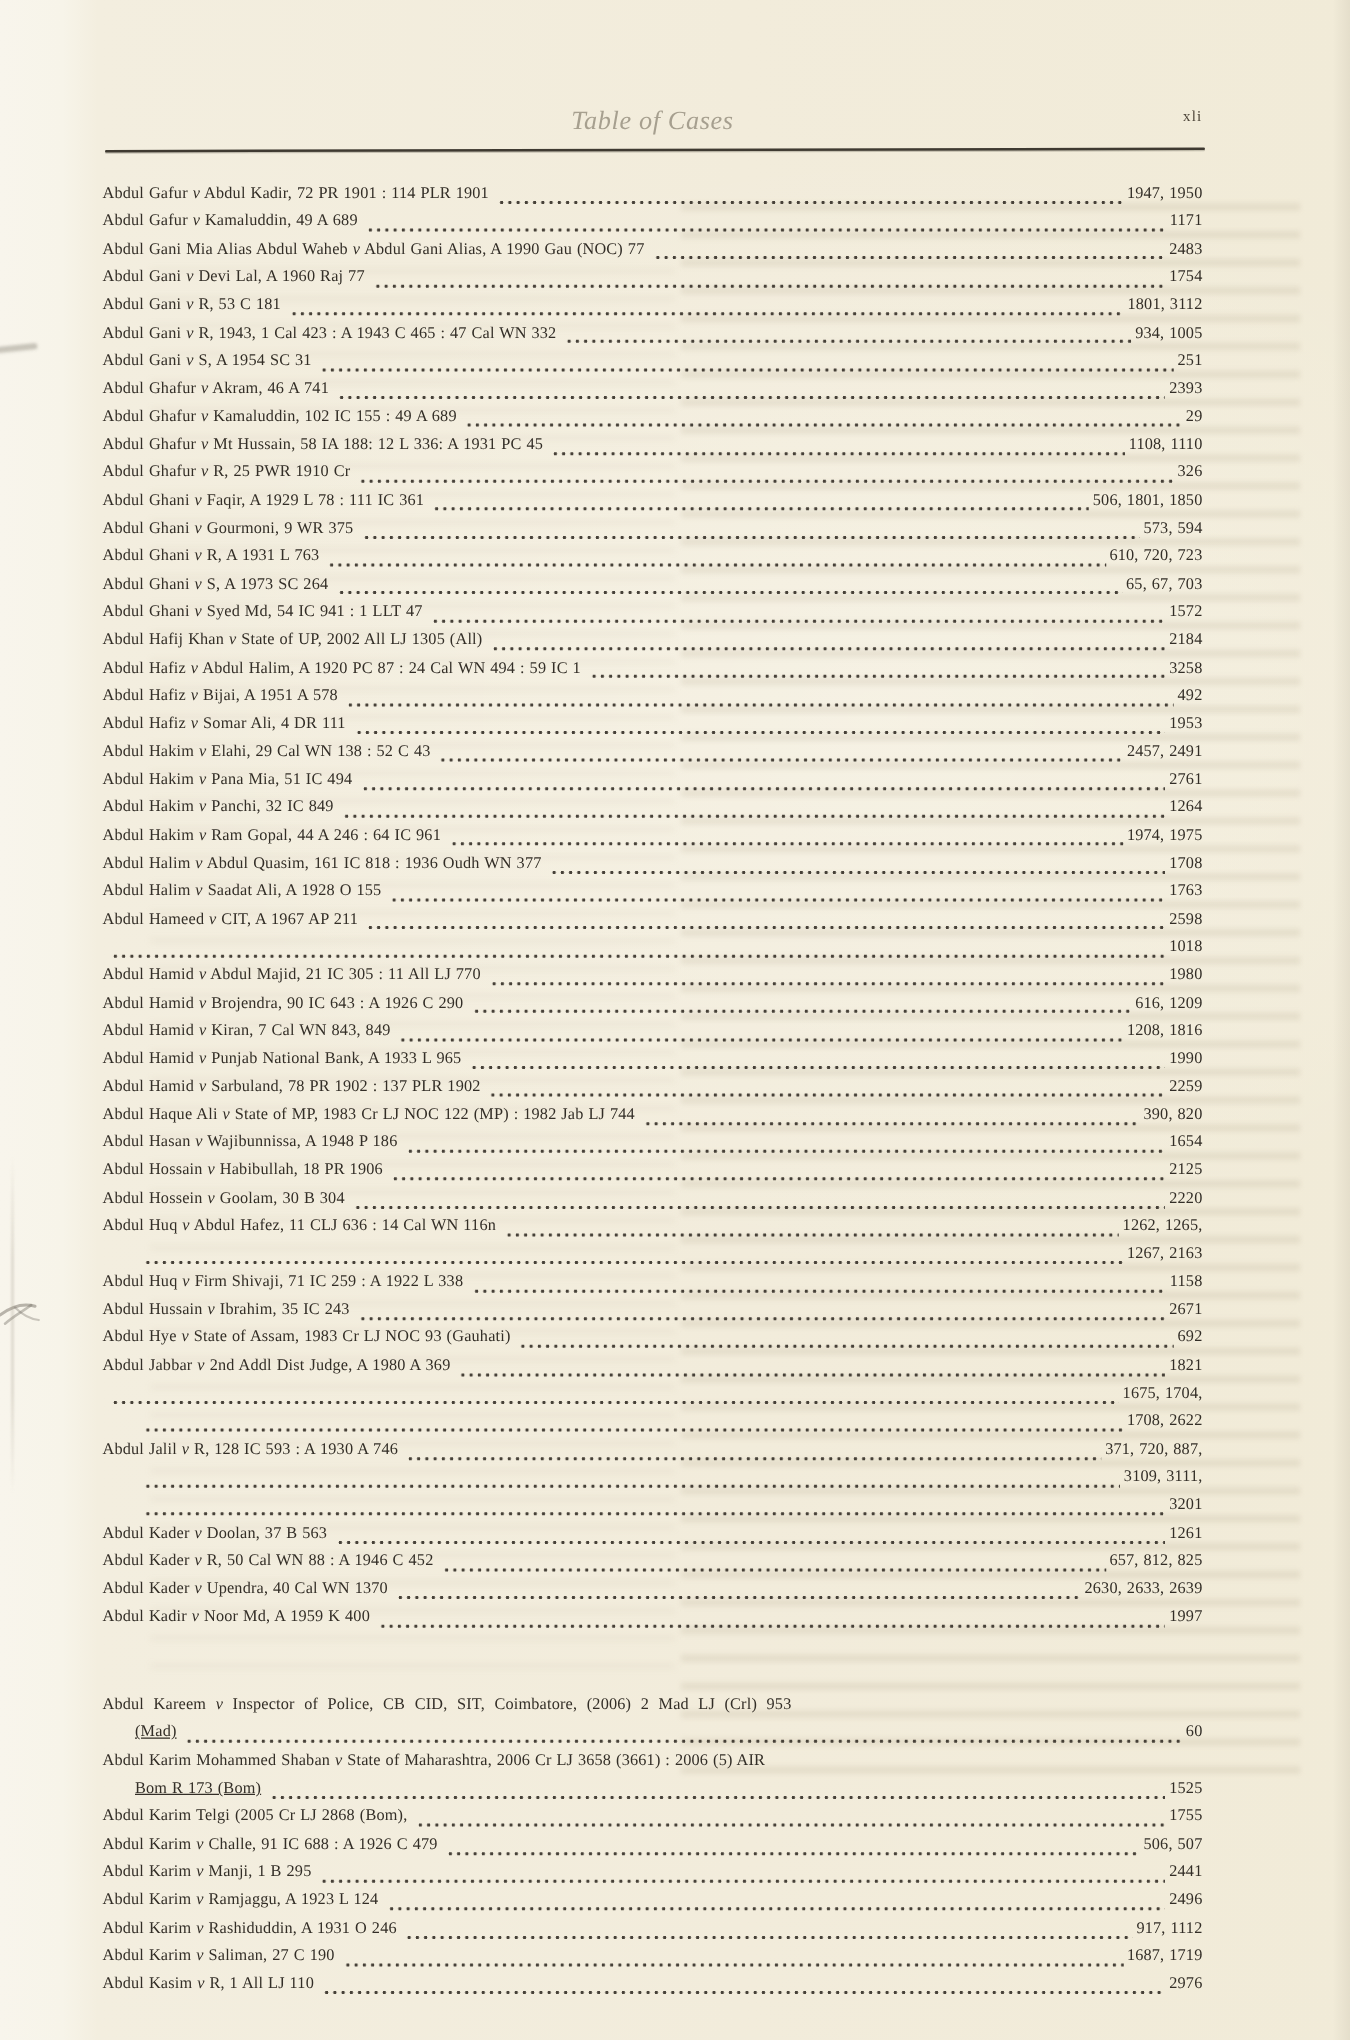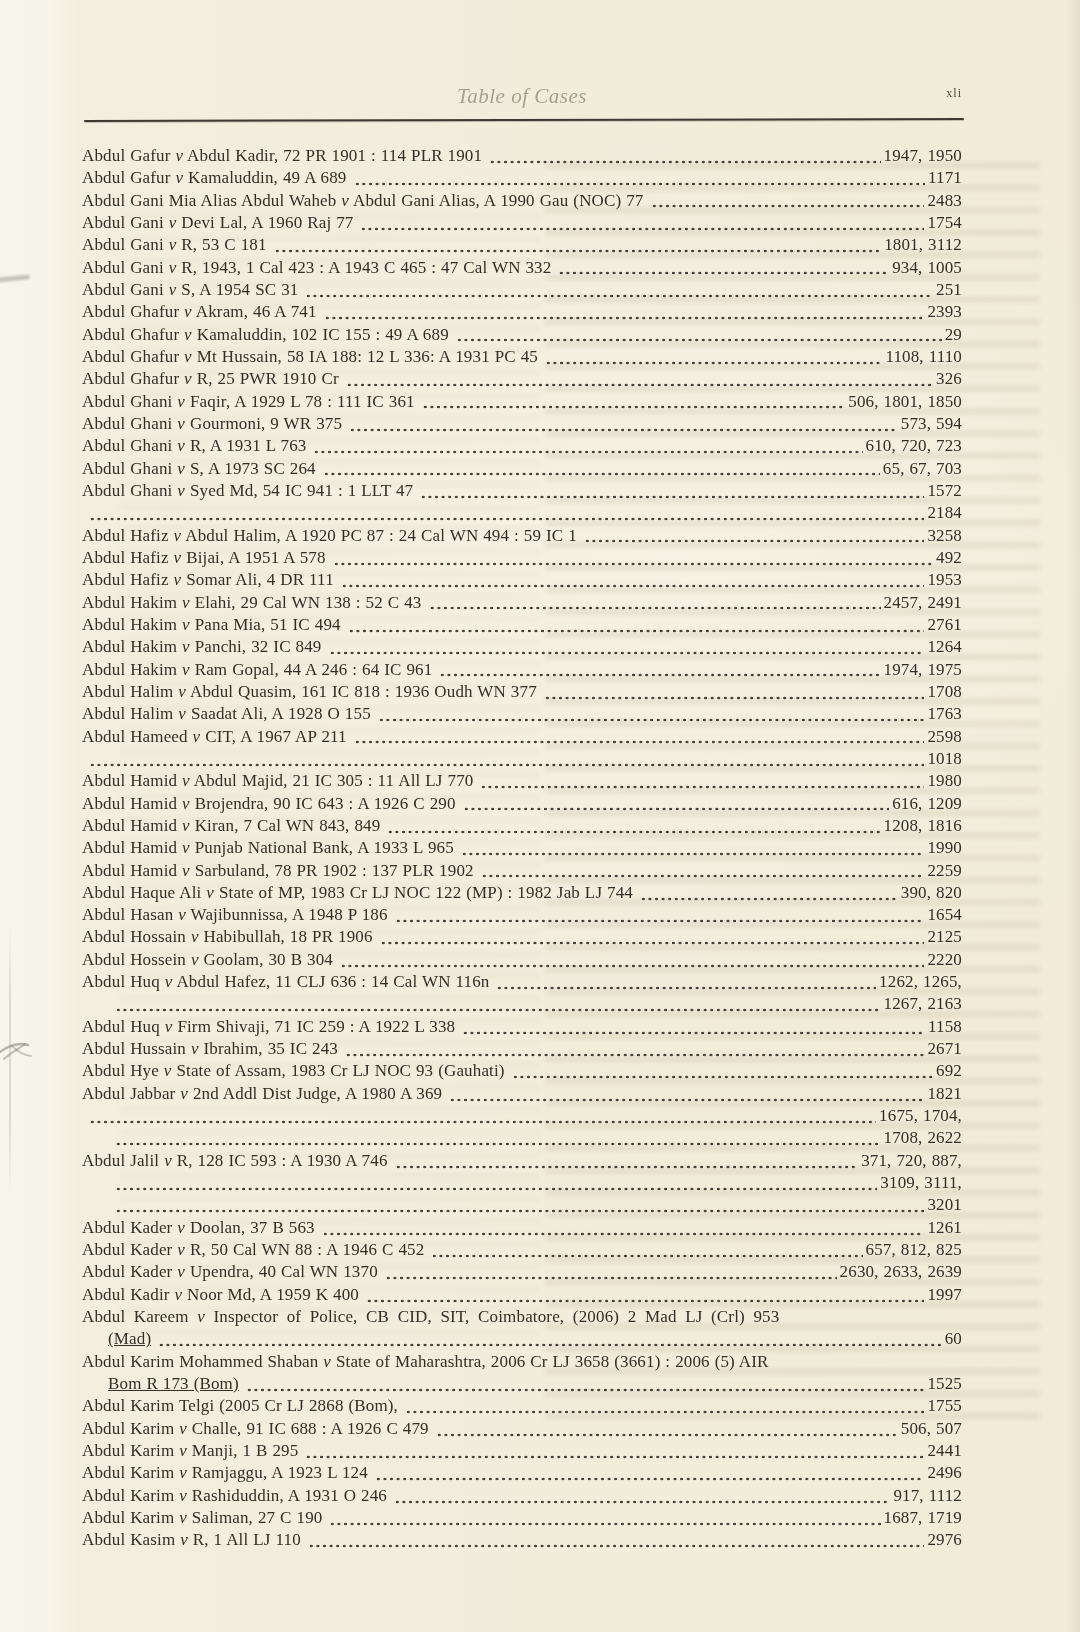--- a/index.html
+++ b/index.html
@@ -45,41 +45,41 @@
     position:absolute;top:86px;right:118px;
     font-size:12px;color:#4d4539;letter-spacing:1px;
   }
   .head-rule{
     position:absolute;left:84px;top:119px;width:880px;height:2px;
     background:#3f3a31;border-radius:2px;transform:rotate(-0.12deg);
     box-shadow:0 1px 0 rgba(63,58,49,0.25);
   }
   .list{
     position:absolute;left:82px;top:146px;width:880px;
-    font-size:17px;letter-spacing:0.15px;word-spacing:0.5px;
+    font-size:13px;letter-spacing:0.15px;word-spacing:0.5px;
   }
   .row{
     height:22.33px;display:flex;align-items:baseline;
   }
   .row .t{white-space:nowrap;}
   .row .vi{font-style:italic;}
   .row .leader{
     flex:1;min-width:10px;align-self:stretch;margin:0 3px 0 7px;
     background-image:radial-gradient(circle, rgba(56,50,42,0.92) 1.15px, rgba(56,50,42,0) 1.6px);
     background-size:6.6px 4px;
     background-repeat:repeat-x;
     background-position:0 calc(100% - 4.5px);
   }
   .row .p{white-space:nowrap;text-align:right;}
   .row.cont .t{padding-left:26px;}
   .row.indent .t{padding-left:26px;text-decoration:underline;}
   .row.wrap{display:block;}
   .row.wrap .t{display:block;}
   .row.wrap-justify{display:block;word-spacing:4.2px;}
-  .row.wrap-justify .t{display:block;}
+  .row.wrap-justify .t{display:block;margin-top:48px;}
   
   .smudge-dash{
     position:absolute;left:-4px;top:276px;width:34px;height:5px;
     background:rgba(128,122,110,0.40);border-radius:3px;
     transform:rotate(-6deg);filter:blur(1.2px);
   }
   .smudge-scribble{position:absolute;left:-2px;top:1028px;width:44px;height:44px;pointer-events:none;}
   .crease{
     position:absolute;left:9px;top:925px;width:2px;height:270px;
     background:linear-gradient(180deg,rgba(150,140,122,0) 0%,rgba(150,140,122,0.28) 30%,rgba(150,140,122,0.28) 70%,rgba(150,140,122,0) 100%);
@@ -176,20 +176,21 @@
         <span class="t">Abdul Ghani <i class="vi">v</i> S, A 1973 SC 264</span>
         <span class="leader"></span>
         <span class="p">65, 67, 703</span>
       </div>
       <div class="row normal">
         <span class="t">Abdul Ghani <i class="vi">v</i> Syed Md, 54 IC 941 : 1 LLT 47</span>
         <span class="leader"></span>
         <span class="p">1572</span>
       </div>
       <div class="row normal">
+        <span class="t">Abdul Hafij Khan <i class="vi">v</i> State of UP, 2002 All LJ 1305 (All)</span>
         <span class="leader"></span>
         <span class="p">2184</span>
       </div>
       <div class="row normal">
         <span class="t">Abdul Hafiz <i class="vi">v</i> Abdul Halim, A 1920 PC 87 : 24 Cal WN 494 : 59 IC 1</span>
         <span class="leader"></span>
         <span class="p">3258</span>
       </div>
       <div class="row normal">
         <span class="t">Abdul Hafiz <i class="vi">v</i> Bijai, A 1951 A 578</span>

